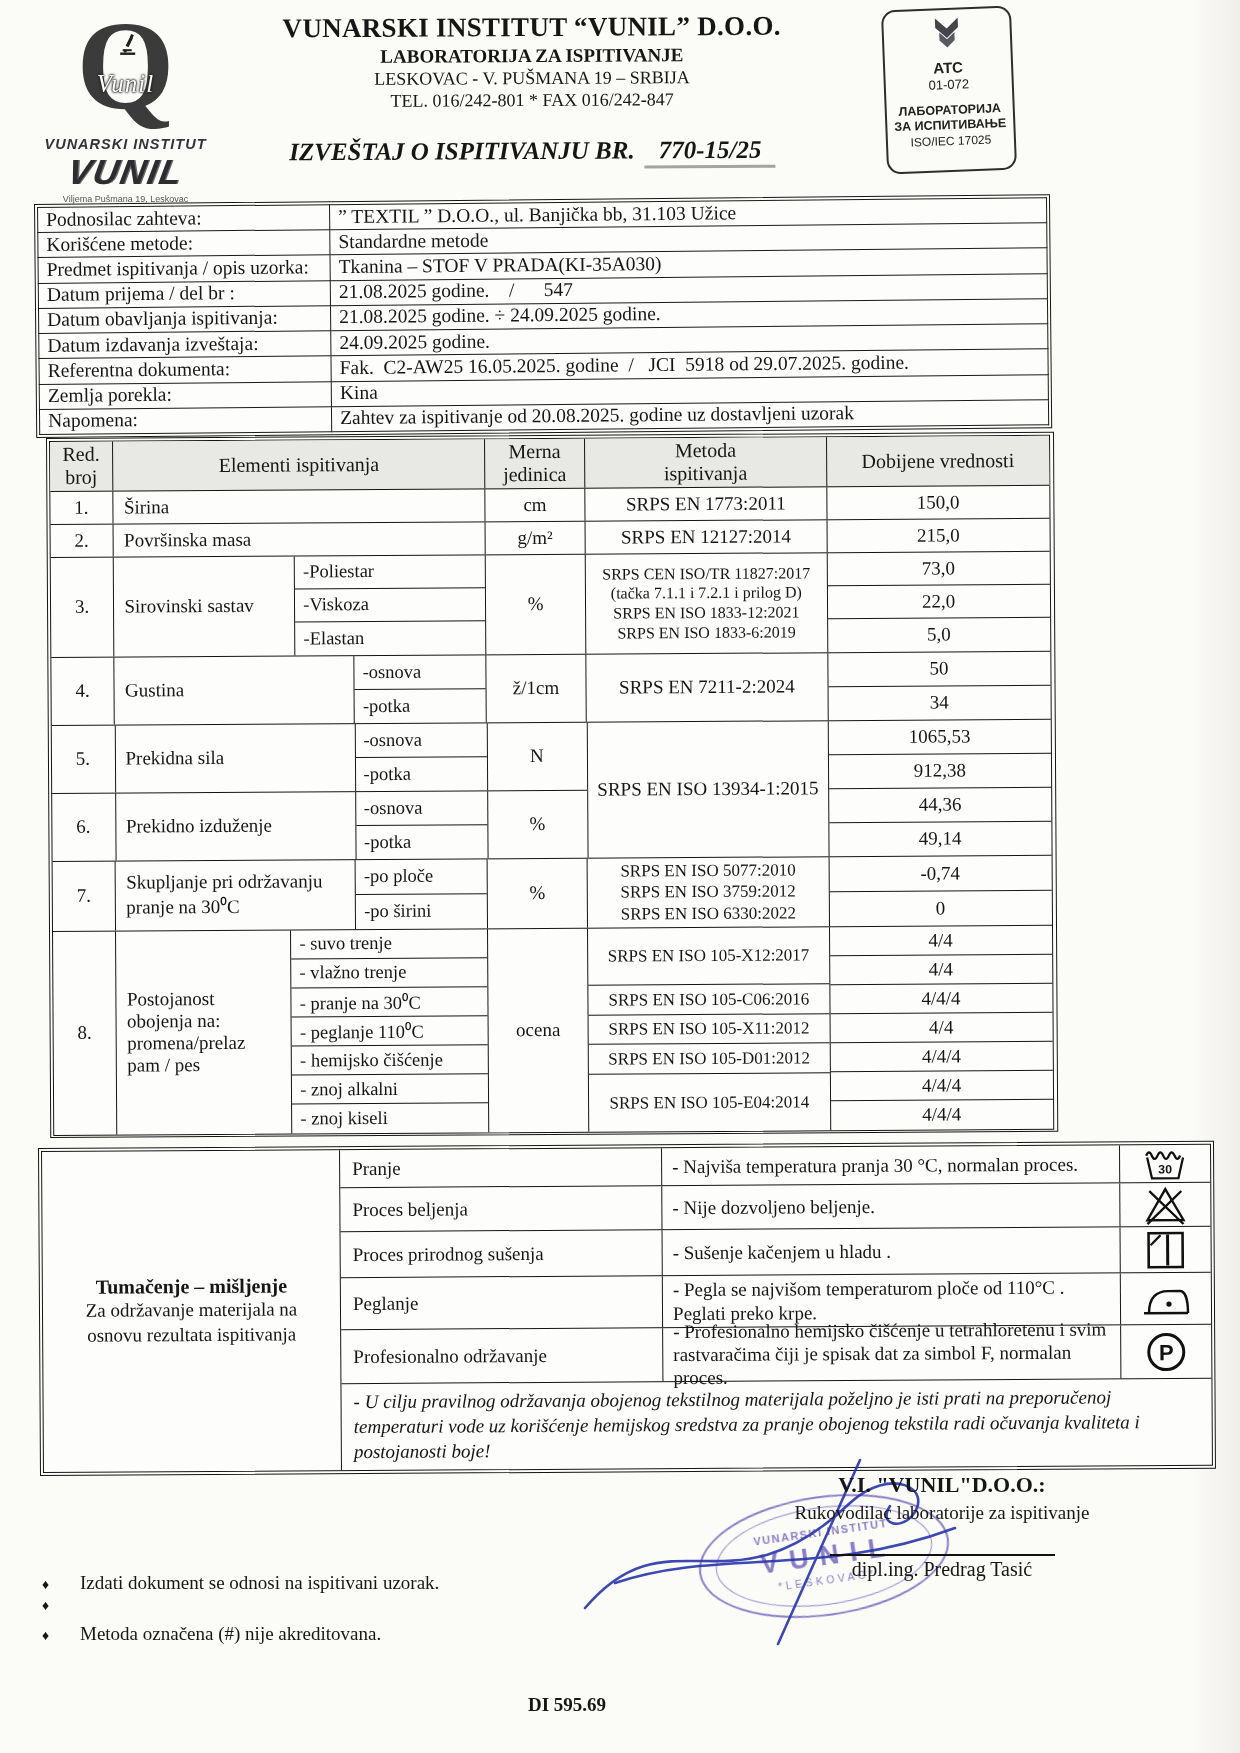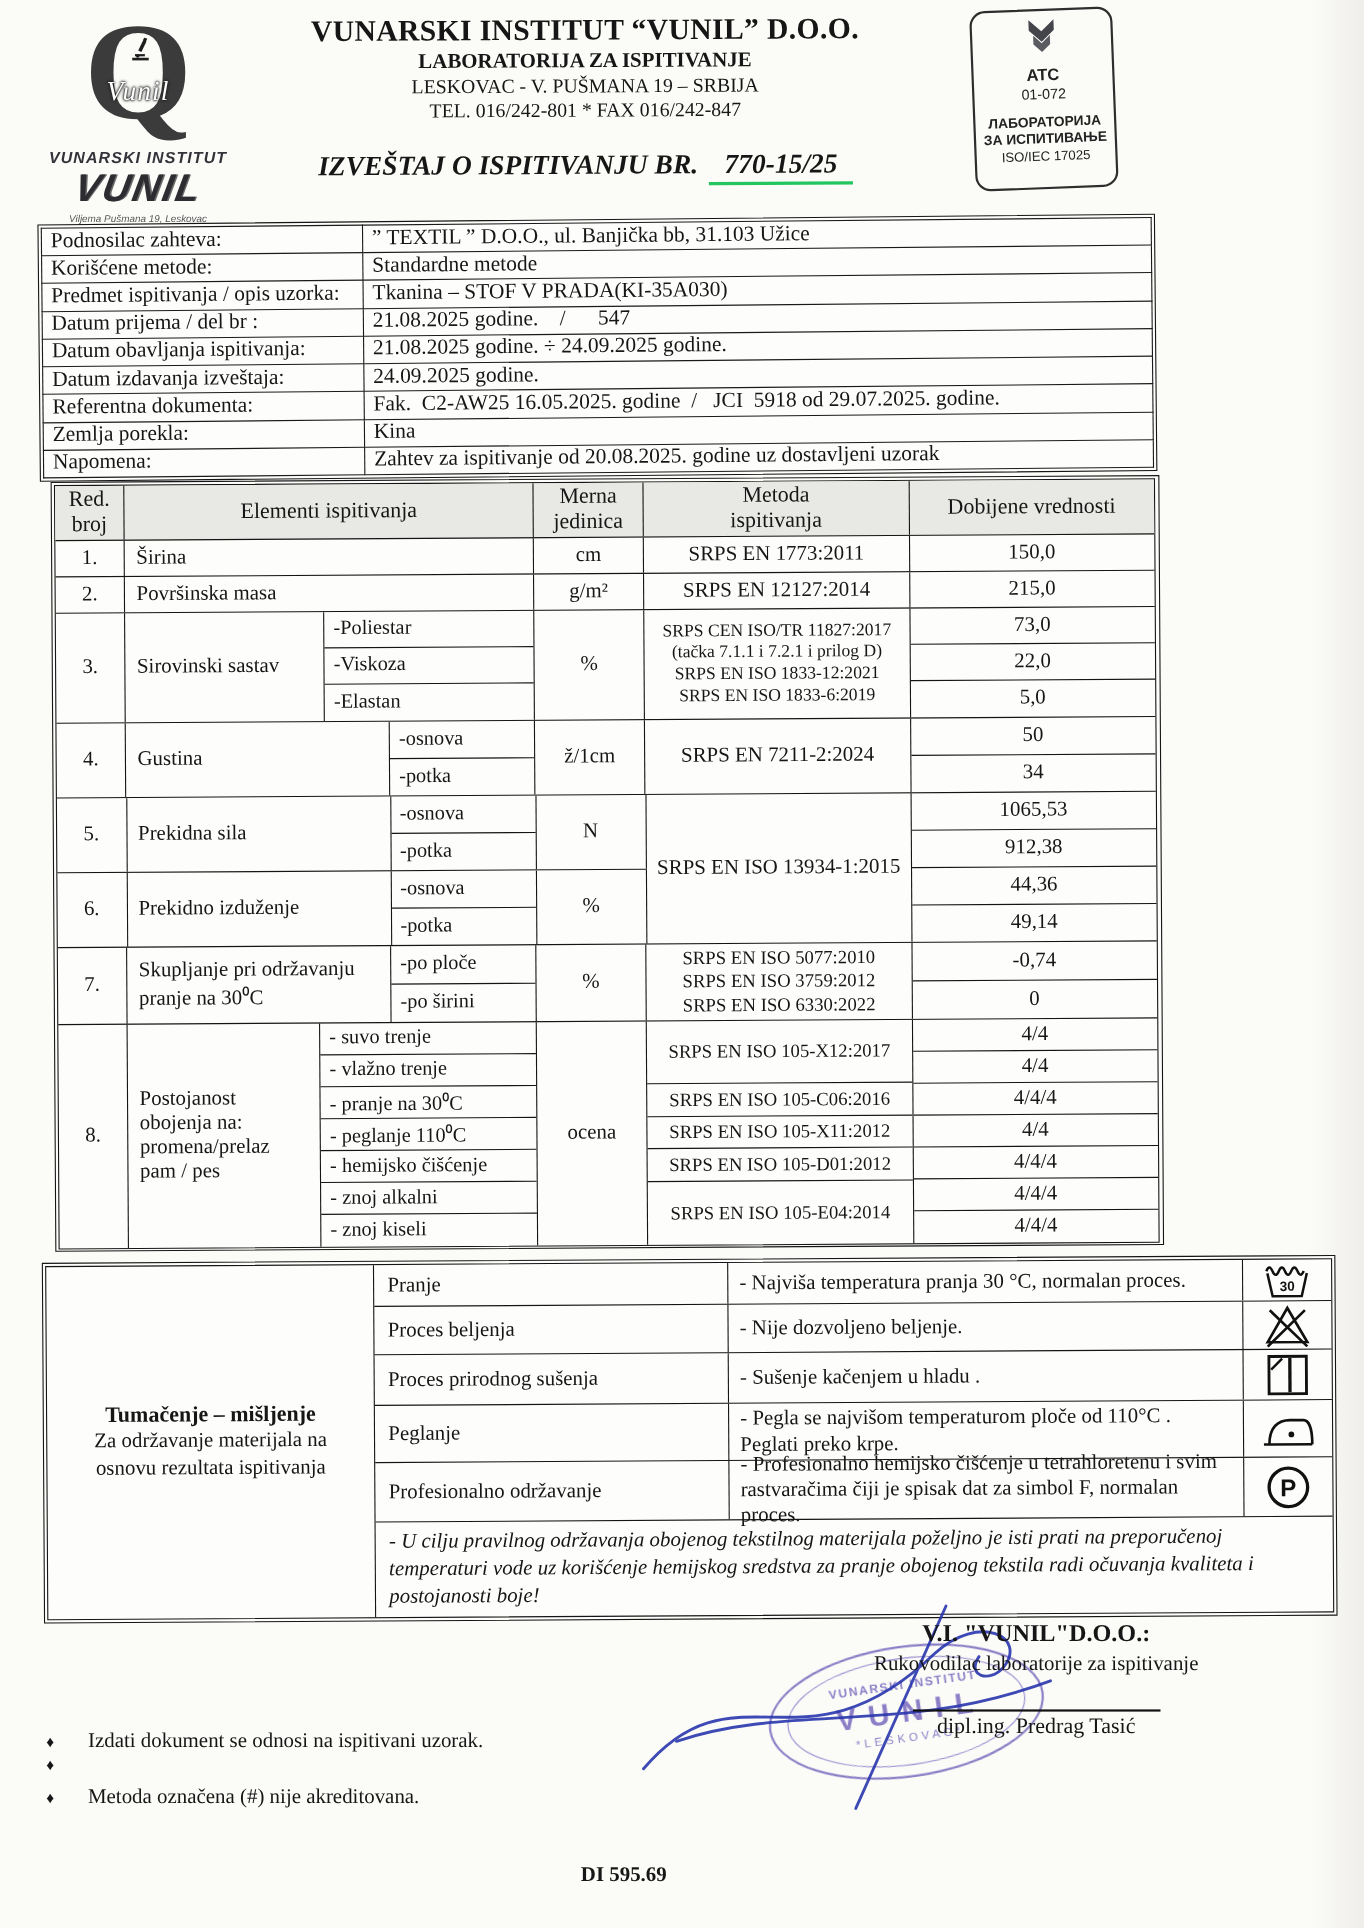--- a/index.html
+++ b/index.html
@@ -22,29 +22,29 @@
   .q-glyph { font-size:126px; font-weight:bold; line-height:0.92; color:#3b3b3b; font-family:"Liberation Serif",serif; }
   .micro { position:absolute; left:50%; top:26px; transform:translateX(-40%); }
   .q-inner { position:absolute; left:50%; top:62px; transform:translateX(-50%); color:#fff;
              font-style:italic; font-size:25px; letter-spacing:1px;
              text-shadow:0 0 2px #222,0 0 2px #222,0 0 3px #222; }
   .logo-inst { font-family:"Liberation Sans",sans-serif; font-style:italic; font-weight:bold;
                font-size:14.5px; letter-spacing:1px; color:#33333a; margin-top:8px; }
   .logo-brand { font-family:"Liberation Sans",sans-serif; font-style:italic; font-weight:bold;
                 font-size:35px; letter-spacing:2px; color:#2c2c31; transform:skewX(-10deg);
                 text-shadow:1.5px 0 #6a6a6a; }
-  .logo-addr { font-family:"Liberation Sans",sans-serif; font-style:italic; font-size:9px; color:#555; margin-top:2px; }
+  .logo-addr { font-family:"Liberation Sans",sans-serif; font-size:9px; color:#555; margin-top:2px; }
 
   .header-center { position:absolute; left:232px; top:12px; width:600px; text-align:center; transform:rotate(-0.3deg); }
   .h-company { font-size:27px; font-weight:bold; letter-spacing:0.3px; }
   .h-lab { font-size:19px; font-weight:bold; margin-top:2px; }
   .h-addr { font-size:18px; margin-top:1px; }
   .h-phone { font-size:18px; margin-top:1px; }
   .h-report { margin-top:26px; font-size:25px; font-weight:bold; font-style:italic; }
-  .h-repnum { border-bottom:3px solid #22c55e; padding:0 14px 2px; margin-left:10px; }
+  .h-repnum { border-bottom:3px solid #a3a3a3; padding:0 14px 2px; margin-left:10px; }
 
   .accred { position:absolute; left:884px; top:8px; width:130px; height:164px;
             border:2.2px solid #2e2e2e; border-radius:14px; transform:rotate(-2.2deg);
             text-align:center; font-family:"Liberation Sans",sans-serif; padding-top:6px; color:#222; }
   .ats-acr { font-weight:bold; font-size:15px; margin-top:1px; }
   .ats-num { font-size:13px; margin-top:1px; }
   .ats-lab { font-weight:bold; font-size:12.5px; line-height:1.18; margin-top:11px; }
   .ats-std { font-size:12px; margin-top:1px; }
 
   
@@ -83,21 +83,21 @@
   .care-left { width:298px; border-right:1.6px solid #151515; display:flex; flex-direction:column;
                justify-content:center; text-align:center; padding:0 6px; }
   .care-title { font-size:20px; }
   .care-sub { font-size:19px; line-height:1.3; }
   .care-main { flex:1; display:flex; flex-direction:column; }
   .care-row { display:flex; border-bottom:1.6px solid #151515; }
   .care-lbl { width:322px; border-right:1.6px solid #151515; display:flex; align-items:center;
               padding-left:12px; font-size:19px; }
   .care-desc { flex:1; border-right:1.6px solid #151515; display:flex; align-items:center;
                padding:2px 10px; font-size:19px; line-height:1.22; }
-  .care-icon { width:80px; display:flex; align-items:center; justify-content:center; }
+  .care-icon { width:90px; display:flex; align-items:center; justify-content:center; }
   .care-note { padding:5px 12px 6px; font-style:italic; font-size:19px; line-height:1.32; min-height:66px; }
 
   
   .sig-block { position:absolute; left:792px; top:1472px; width:300px; text-align:center; }
   .sig-company { font-size:22px; font-weight:bold; }
   .sig-role { font-size:19px; margin-top:4px; }
   .sig-line { width:225px; border-top:2px solid #111; margin:30px auto 2px; }
   .sig-name { font-size:20px; }
 
   .stamp { position:absolute; left:698px; top:1496px; width:252px; height:120px;

